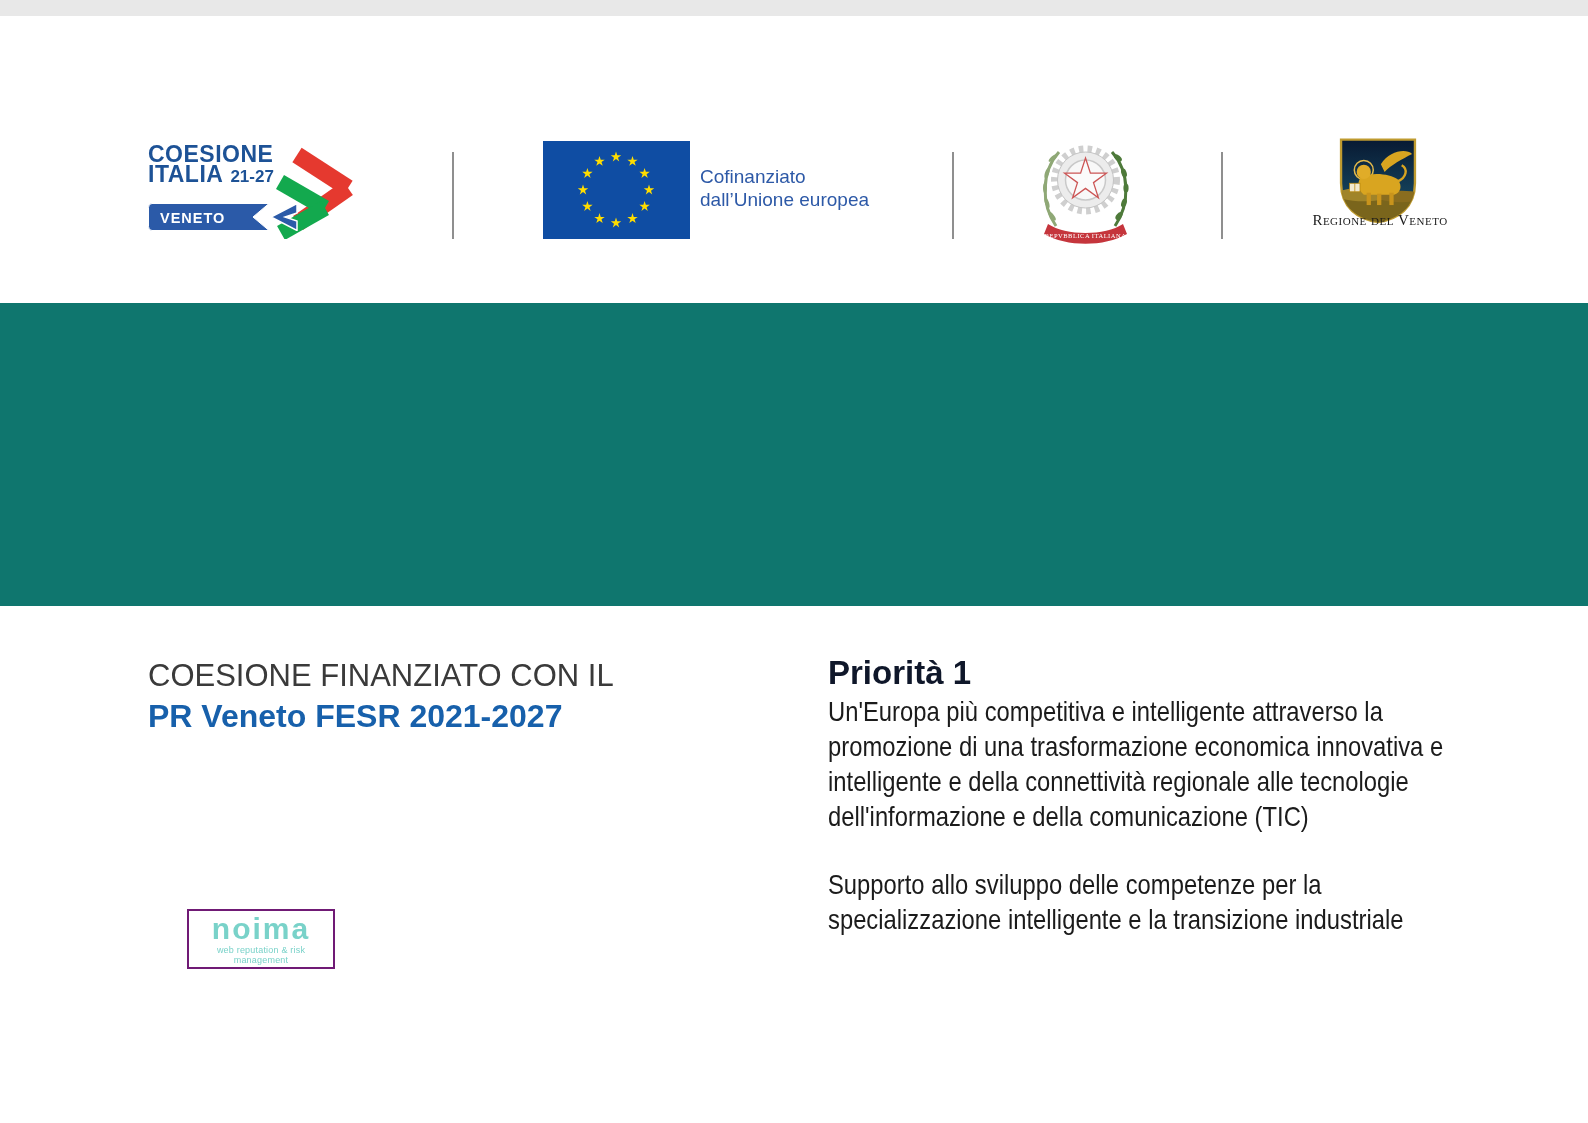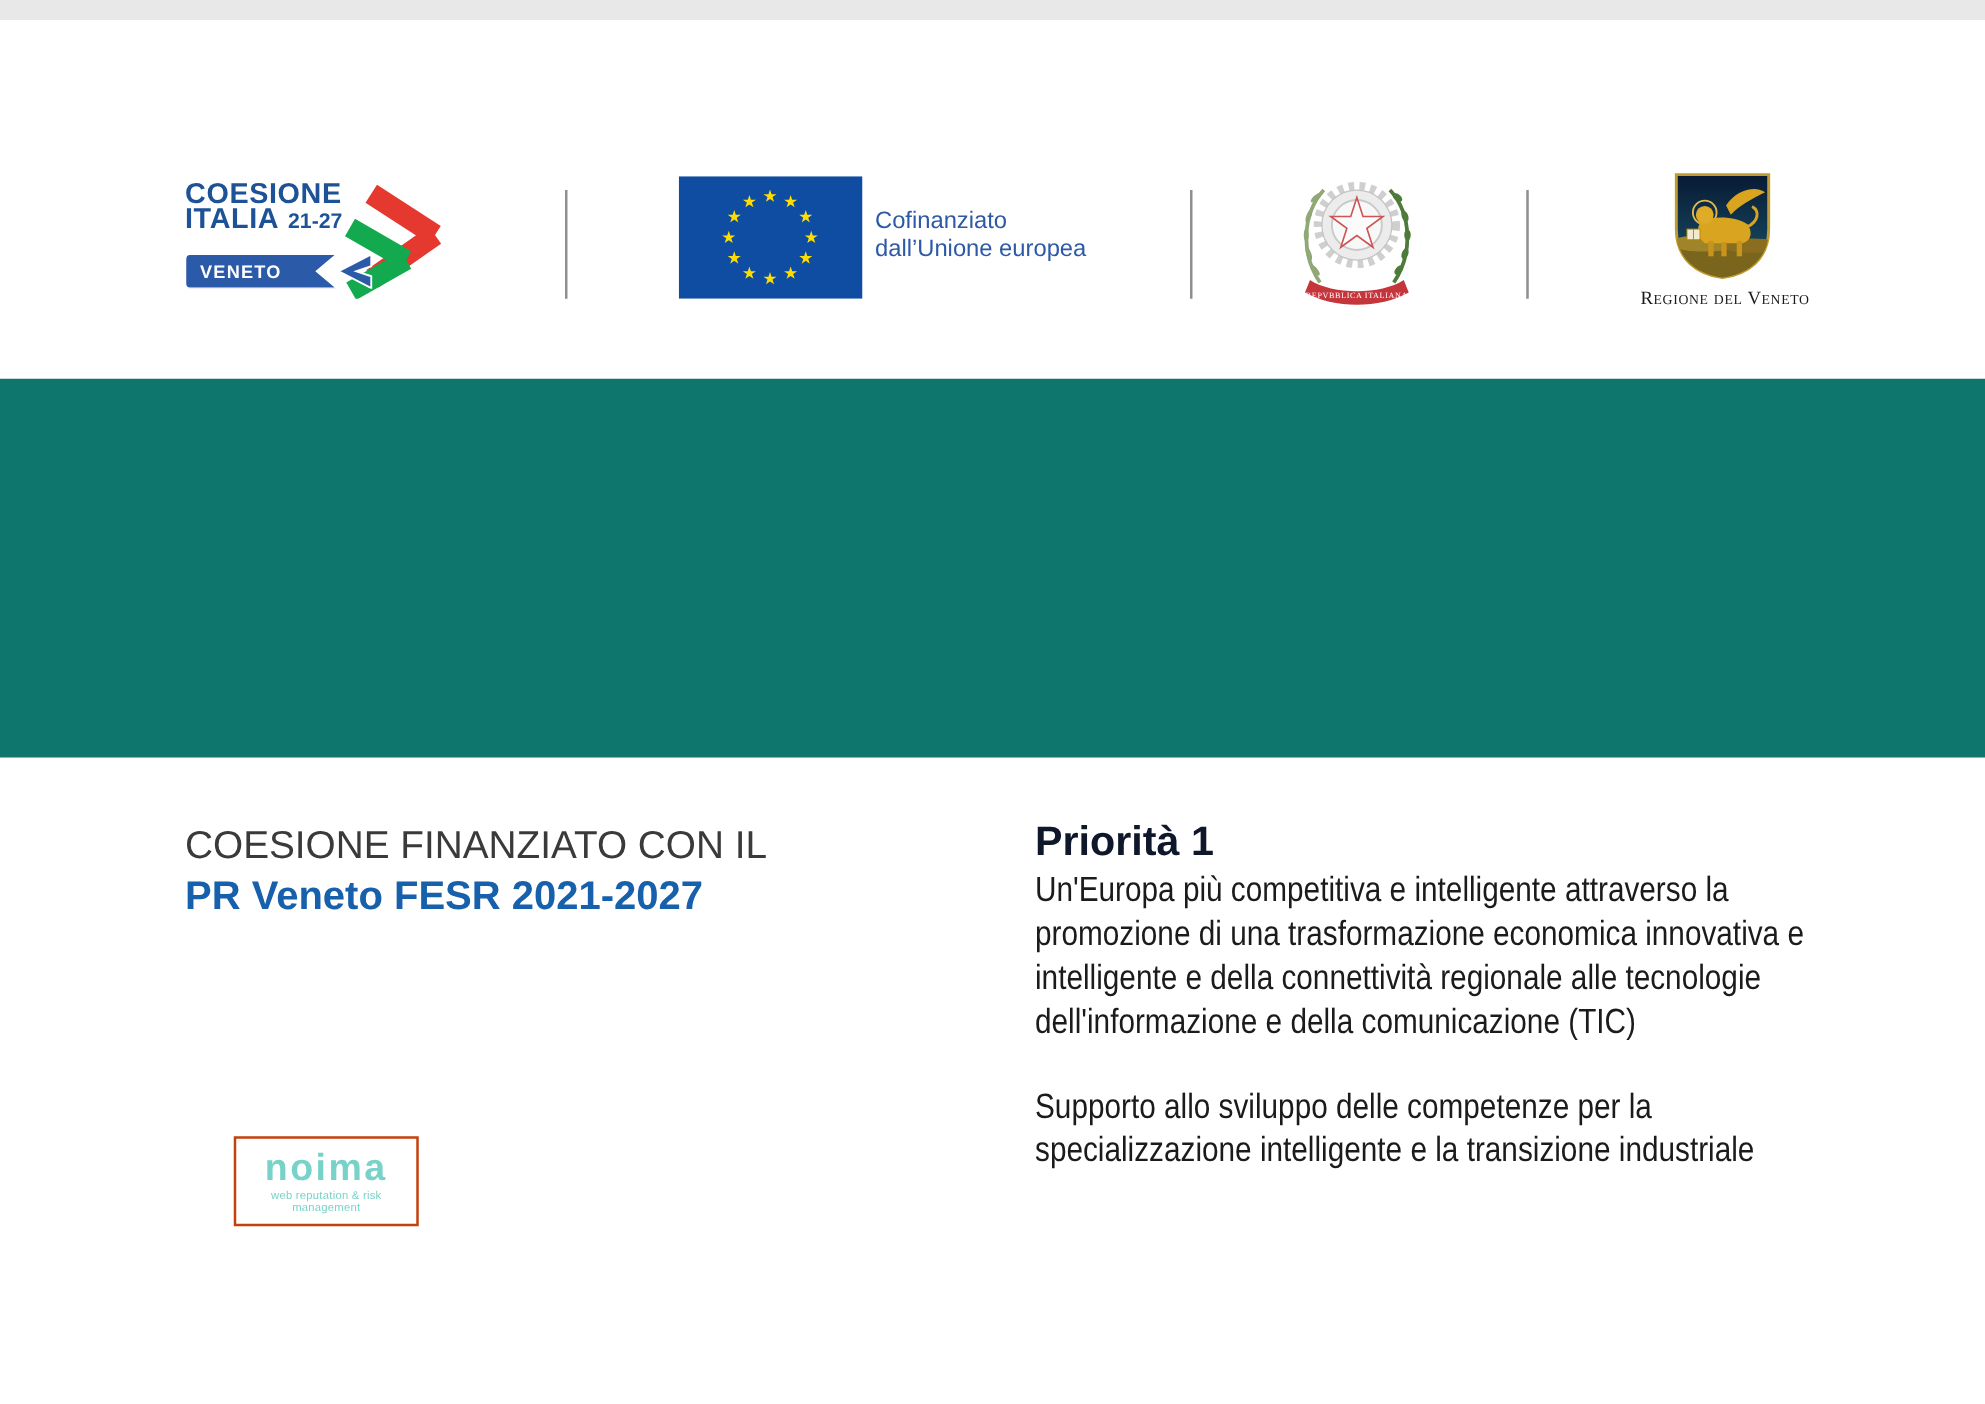--- a/index.html
+++ b/index.html
@@ -24,21 +24,21 @@
   .eu-flag-svg { position:absolute; left:543px; top:125px; }
   .eu-caption {
     position:absolute; left:700px; top:149px; color:#2d59a7;
     font-size:19px; line-height:23px; white-space:pre-line;
   }
 
   .emblem-svg { position:absolute; left:1038px; top:112px; }
 
   .veneto-shield-svg { position:absolute; left:1334px; top:118px; }
   .veneto-caption {
-    position:absolute; left:1295px; top:215px; width:170px; text-align:center;
+    position:absolute; left:1295px; top:196px; width:170px; text-align:center;
     font-family:"Liberation Serif", serif; font-variant:small-caps;
     font-size:15px; letter-spacing:.5px; color:#1a1a1a;
   }
 
   
   .banner {
     position:absolute; left:0; top:287px; width:1588px; height:303px;
     background:#0f766e;
   }
   .banner-title {
@@ -58,22 +58,22 @@
 
   .right-col { position:absolute; left:828px; top:636px; width:760px; }
   .section-heading { font-size:33px; font-weight:bold; color:#0f172a; line-height:42px; }
   .section-body {
     font-size:28px; color:#1b1b1b; line-height:35px; white-space:pre-line;
     transform:scaleX(.85); transform-origin:left top;
   }
   .section-gap { height:33px; }
 
   .noima {
-    position:absolute; left:187px; top:893px; width:148px; height:72px;
-    border:2px solid #c2410c; display:flex; flex-direction:column;
+    position:absolute; left:187px; top:893px; width:148px; height:60px;
+    border:2px solid #701a75; display:flex; flex-direction:column;
     align-items:center; justify-content:center;
   }
   .noima-wordmark {
     color:#79d2c9; font-size:30px; font-weight:bold; letter-spacing:2px;
     line-height:30px; text-transform:lowercase;
   }
   .noima-tagline { color:#79d2c9; font-size:9px; letter-spacing:.2px; margin-top:1px;text-align:center; }
 </style>
 </head>
 <body>

